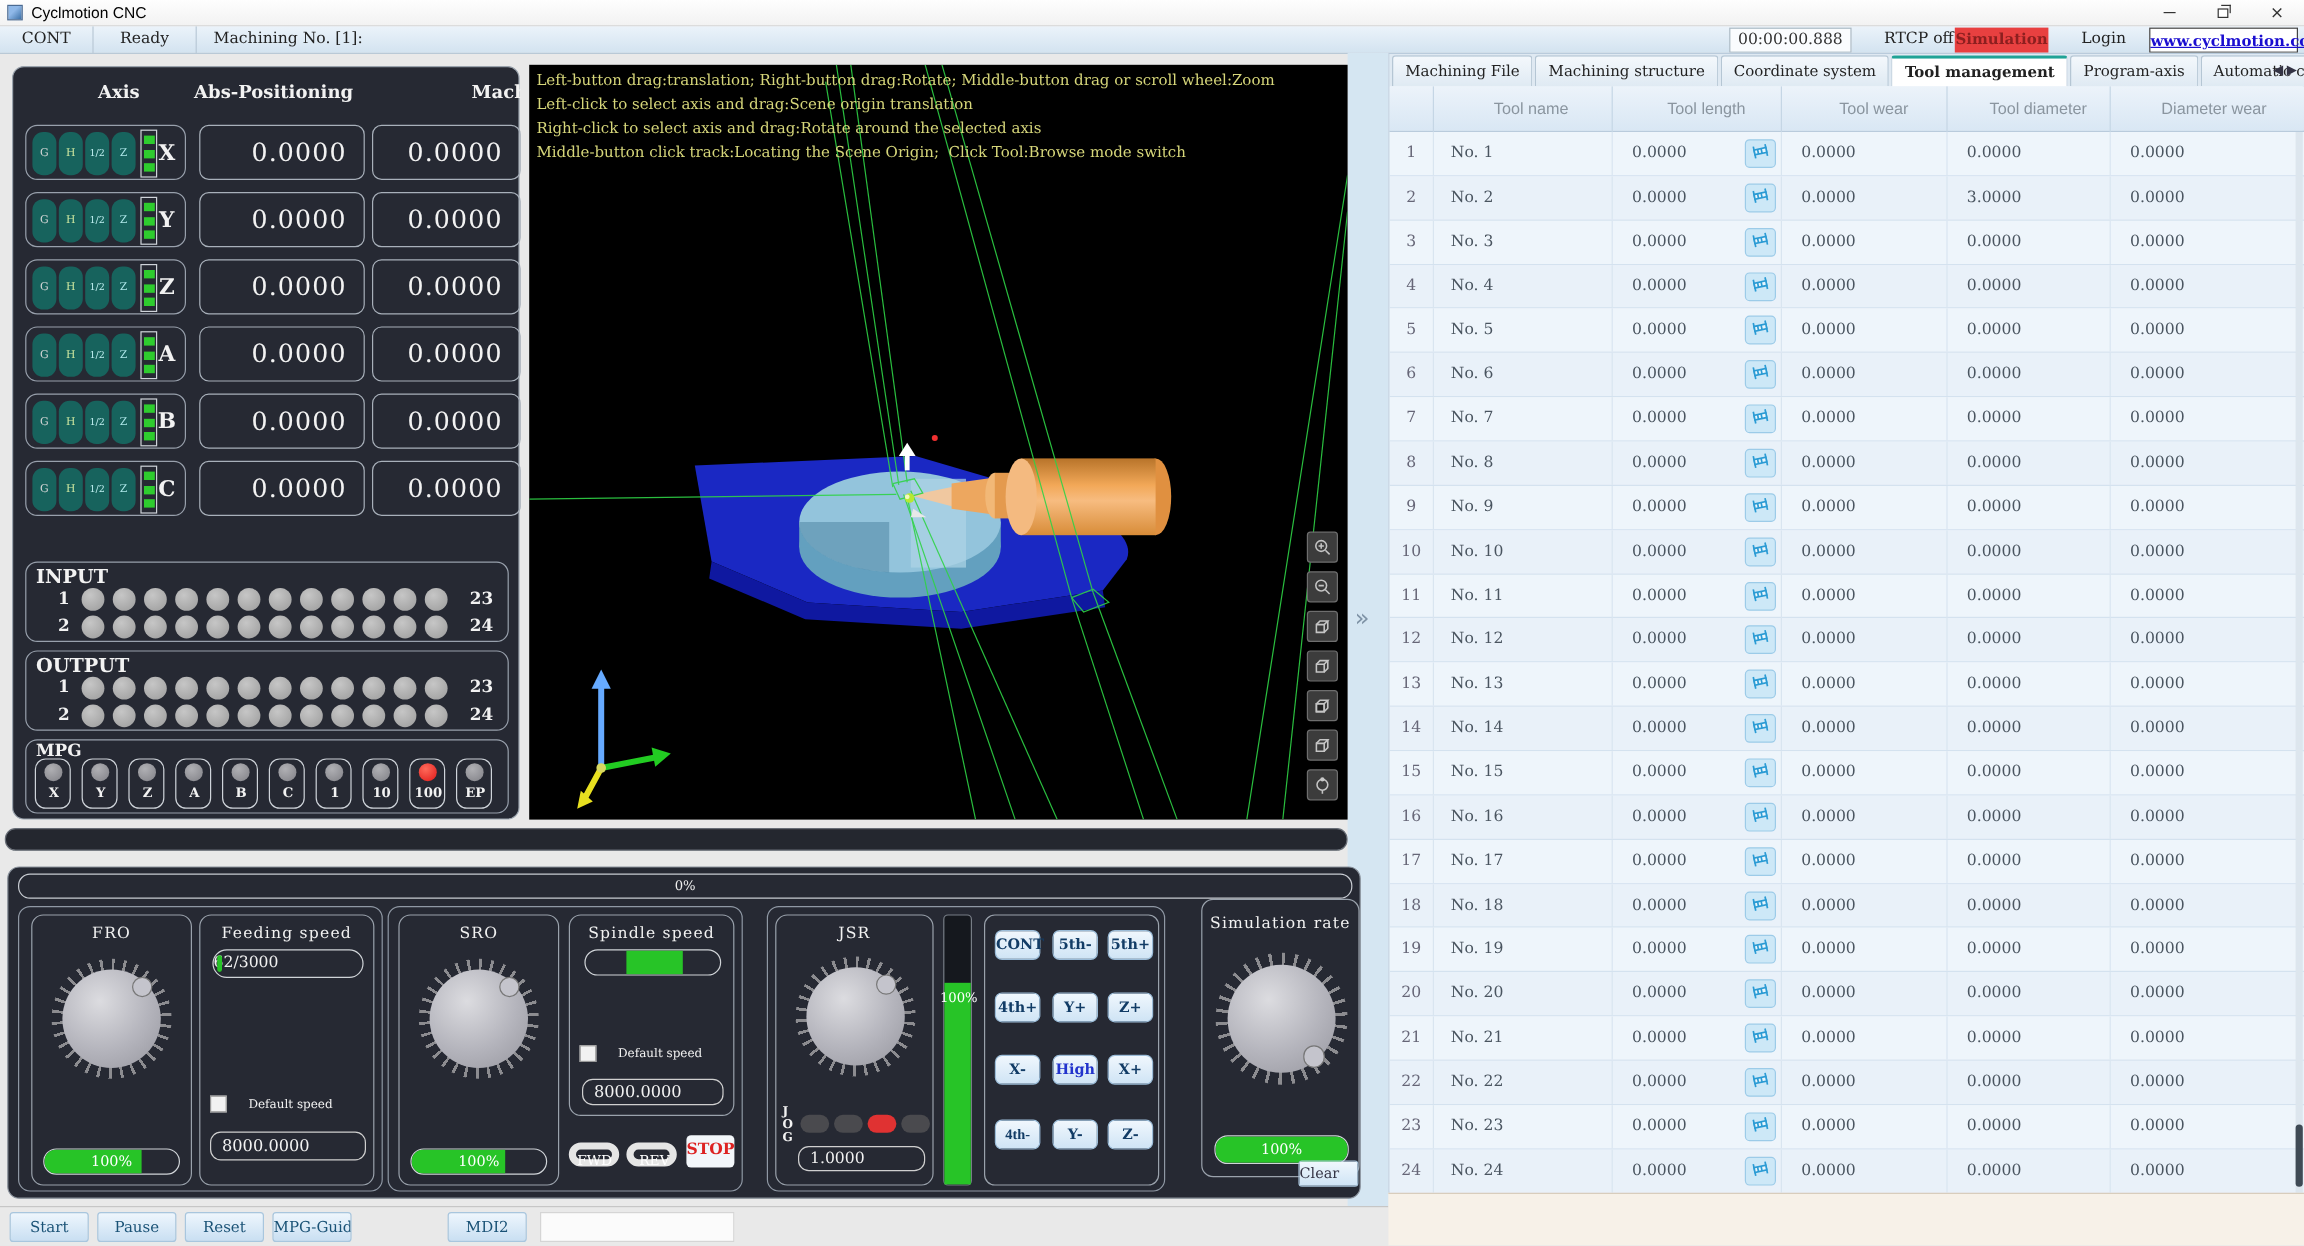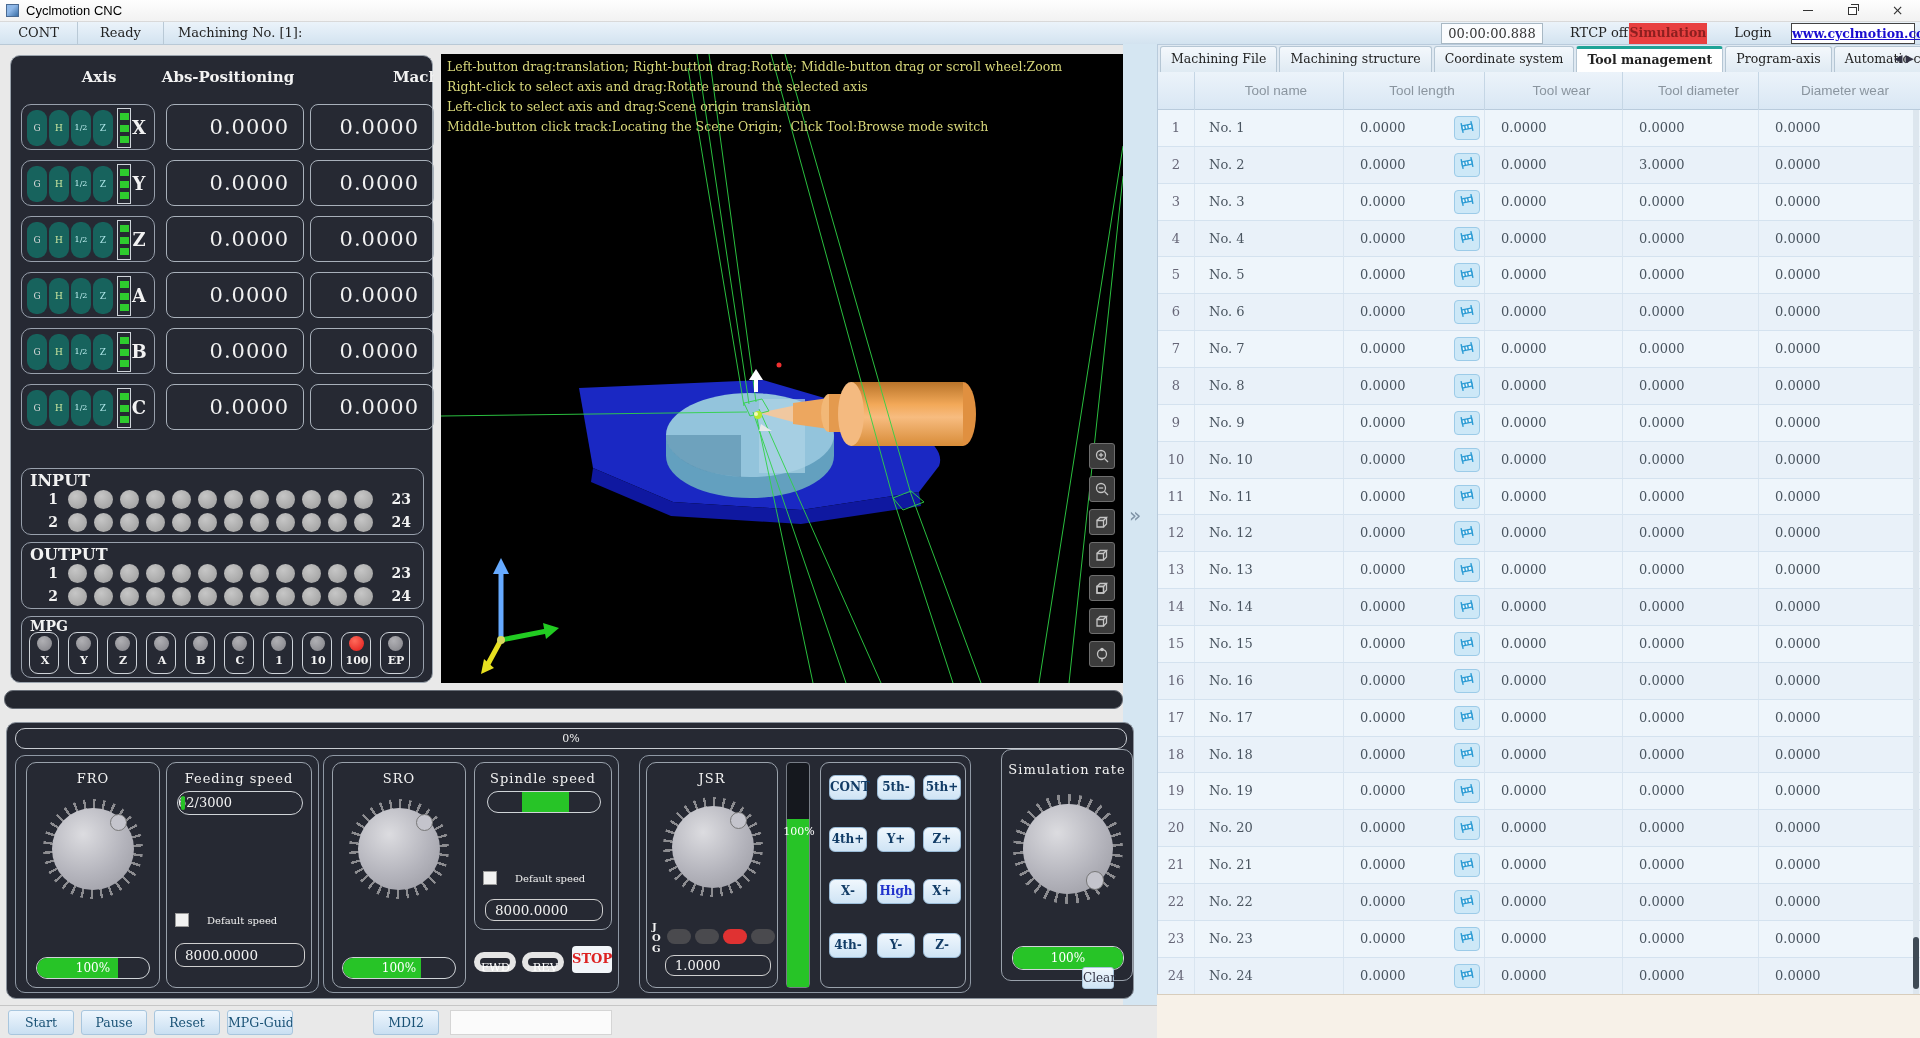--- a/index.html
+++ b/index.html
@@ -121,21 +121,21 @@
 #vfill{position:absolute;left:0;bottom:0;width:100%;height:168px;background:#27c427}
 #vlabel{position:absolute;left:-4px;top:62px;width:32px;text-align:center;font-size:11px;color:#fff}
 #jgrid{position:absolute;left:180px;top:6px;width:146px;height:226px;border:1px solid #9aa2ac;border-radius:9px}
 .jbtn{position:absolute;width:38px;height:25px;background:linear-gradient(#f0f7fd,#cfe4f5);border:1px solid #9bbcd8;border-radius:6px;text-align:center;line-height:23px;font-size:12px;font-weight:bold;color:#123c66;cursor:pointer}
 .jbtn.accent{color:#2233cc}
 #simbox{position:absolute;left:994px;top:26px;width:132px;height:232px;border:1px solid #9aa2ac;border-radius:10px}
 #simbox .glabel{top:12px}
 #simbox .dial{left:11px;top:44px;width:110px;height:110px}
 #simbox .pct{left:10px;top:196px;width:112px;height:24px}
 #simbox .pct span{line-height:22px}
-#clearbtn{position:absolute;left:1082px;top:967px;width:32px;height:22px;background:linear-gradient(#f0f7fd,#cfe4f5);border:1px solid #a9c4da;border-radius:3px;text-align:right;line-height:20px;font-size:12px;color:#334;cursor:pointer}
+#clearbtn{position:absolute;left:1082px;top:967px;width:50px;height:22px;background:linear-gradient(#f0f7fd,#cfe4f5);border:1px solid #a9c4da;border-radius:3px;text-align:left;line-height:20px;font-size:12px;color:#334;cursor:pointer}
 
 #bbar{position:absolute;left:0;top:1005px;width:1157px;height:33px;background:#e9e9e9;border-top:1px solid #c6c6c6}
 .bbtn{position:absolute;top:4px;width:66px;height:25px;background:linear-gradient(#eef6fd,#c9dff2);border:1px solid #a8c6de;border-radius:3px;text-align:center;line-height:23px;font-size:12.5px;color:#1a5276;cursor:pointer;white-space:nowrap;overflow:hidden}
 #bbfield{position:absolute;left:450px;top:4px;width:162px;height:25px;background:#fbfbfb;border:1px solid #d5d5d5}
 
 #rpanel{position:absolute;left:1157px;top:44px;width:763px;height:950px;background:#eef4fa;border:1px solid #b9cbdc}
 #rtabs{position:absolute;left:0;top:0;width:763px;height:27px;background:#dfe9f2;display:flex;align-items:flex-end;padding-left:2px}
 .rtab{height:26px;line-height:24px;padding:0 10px;font-size:12.5px;color:#222;background:linear-gradient(#f4f8fc,#dfeaf3);border:1px solid #b5c6d4;border-bottom:none;border-radius:3px 3px 0 0;margin-right:2px;cursor:pointer;white-space:nowrap}
 .rtab.active{background:#fff;border-top:3px solid #1fa396;font-weight:bold;line-height:21px}
 #tabarrows{position:absolute;right:2px;top:7px;font-size:11px;color:#334;cursor:pointer;letter-spacing:3px;font-family:"DejaVu Sans",sans-serif}
@@ -470,21 +470,21 @@
     <g stroke-linecap="round">
       <line x1="60" y1="586" x2="60" y2="516" stroke="#66aaff" stroke-width="5"></line>
       <polygon points="60,504 52,520 68,520" fill="#66aaff"></polygon>
       <line x1="60" y1="586" x2="106" y2="577" stroke="#22cc22" stroke-width="5"></line>
       <polygon points="118,574 102,569 105,585" fill="#22cc22"></polygon>
       <line x1="60" y1="586" x2="47" y2="610" stroke="#e8e020" stroke-width="5"></line>
       <polygon points="40,620 43,605 53,614" fill="#e8e020"></polygon>
       <circle cx="60" cy="586" r="4" fill="#d8d860"></circle>
     </g>
   </svg>
-  <div id="helptext"><div>Left-button drag:translation; Right-button drag:Rotate; Middle-button drag or scroll wheel:Zoom</div><div>Right-click to select axis and drag:Rotate around the selected axis</div><div>Left-click to select axis and drag:Scene origin translation</div><div>Middle-button click track:Locating the Scene Origin;  Click Tool:Browse mode switch</div></div>
+  <div id="helptext"><div>Left-button drag:translation; Right-button drag:Rotate; Middle-button drag or scroll wheel:Zoom</div><div>Left-click to select axis and drag:Scene origin translation</div><div>Right-click to select axis and drag:Rotate around the selected axis</div><div>Middle-button click track:Locating the Scene Origin;  Click Tool:Browse mode switch</div></div>
   <div id="vtools">
       <div class="vtool">
         <svg width="16" height="16" viewBox="0 0 16 16">
           <circle cx="7" cy="7" r="4.5"></circle>
           <line x1="10.5" y1="10.5" x2="14" y2="14"></line>
           <line x1="4.8" y1="7" x2="9.2" y2="7"></line>
           <line x1="7" y1="4.8" x2="7" y2="9.2"></line>
         </svg>
       </div>
       <div class="vtool">
@@ -616,21 +616,21 @@
     <div id="jgrid">
         <div class="jbtn" style="left: 8px; top: 12px;">CONT</div>
         <div class="jbtn" style="left: 56px; top: 12px;">5th-</div>
         <div class="jbtn" style="left: 102px; top: 12px;">5th+</div>
         <div class="jbtn" style="left: 8px; top: 64px;">4th+</div>
         <div class="jbtn" style="left: 56px; top: 64px;">Y+</div>
         <div class="jbtn" style="left: 102px; top: 64px;">Z+</div>
         <div class="jbtn" style="left: 8px; top: 116px;">X-</div>
         <div class="jbtn accent" style="left: 56px; top: 116px;">High</div>
         <div class="jbtn" style="left: 102px; top: 116px;">X+</div>
-        <div class="jbtn" style="left: 8px; top: 170px;">4th-</div>
+        <div class="jbtn" style="left: 8px; top: 170px; font-family: Liberation Serif, serif;">4th-</div>
         <div class="jbtn" style="left: 56px; top: 170px;">Y-</div>
         <div class="jbtn" style="left: 102px; top: 170px;">Z-</div>
       </div>
   </div>
 
   <div id="simbox">
     <div class="glabel">Simulation rate</div>
     <div class="dial se">
         <div class="knob"></div>
         <div class="ind"></div>

